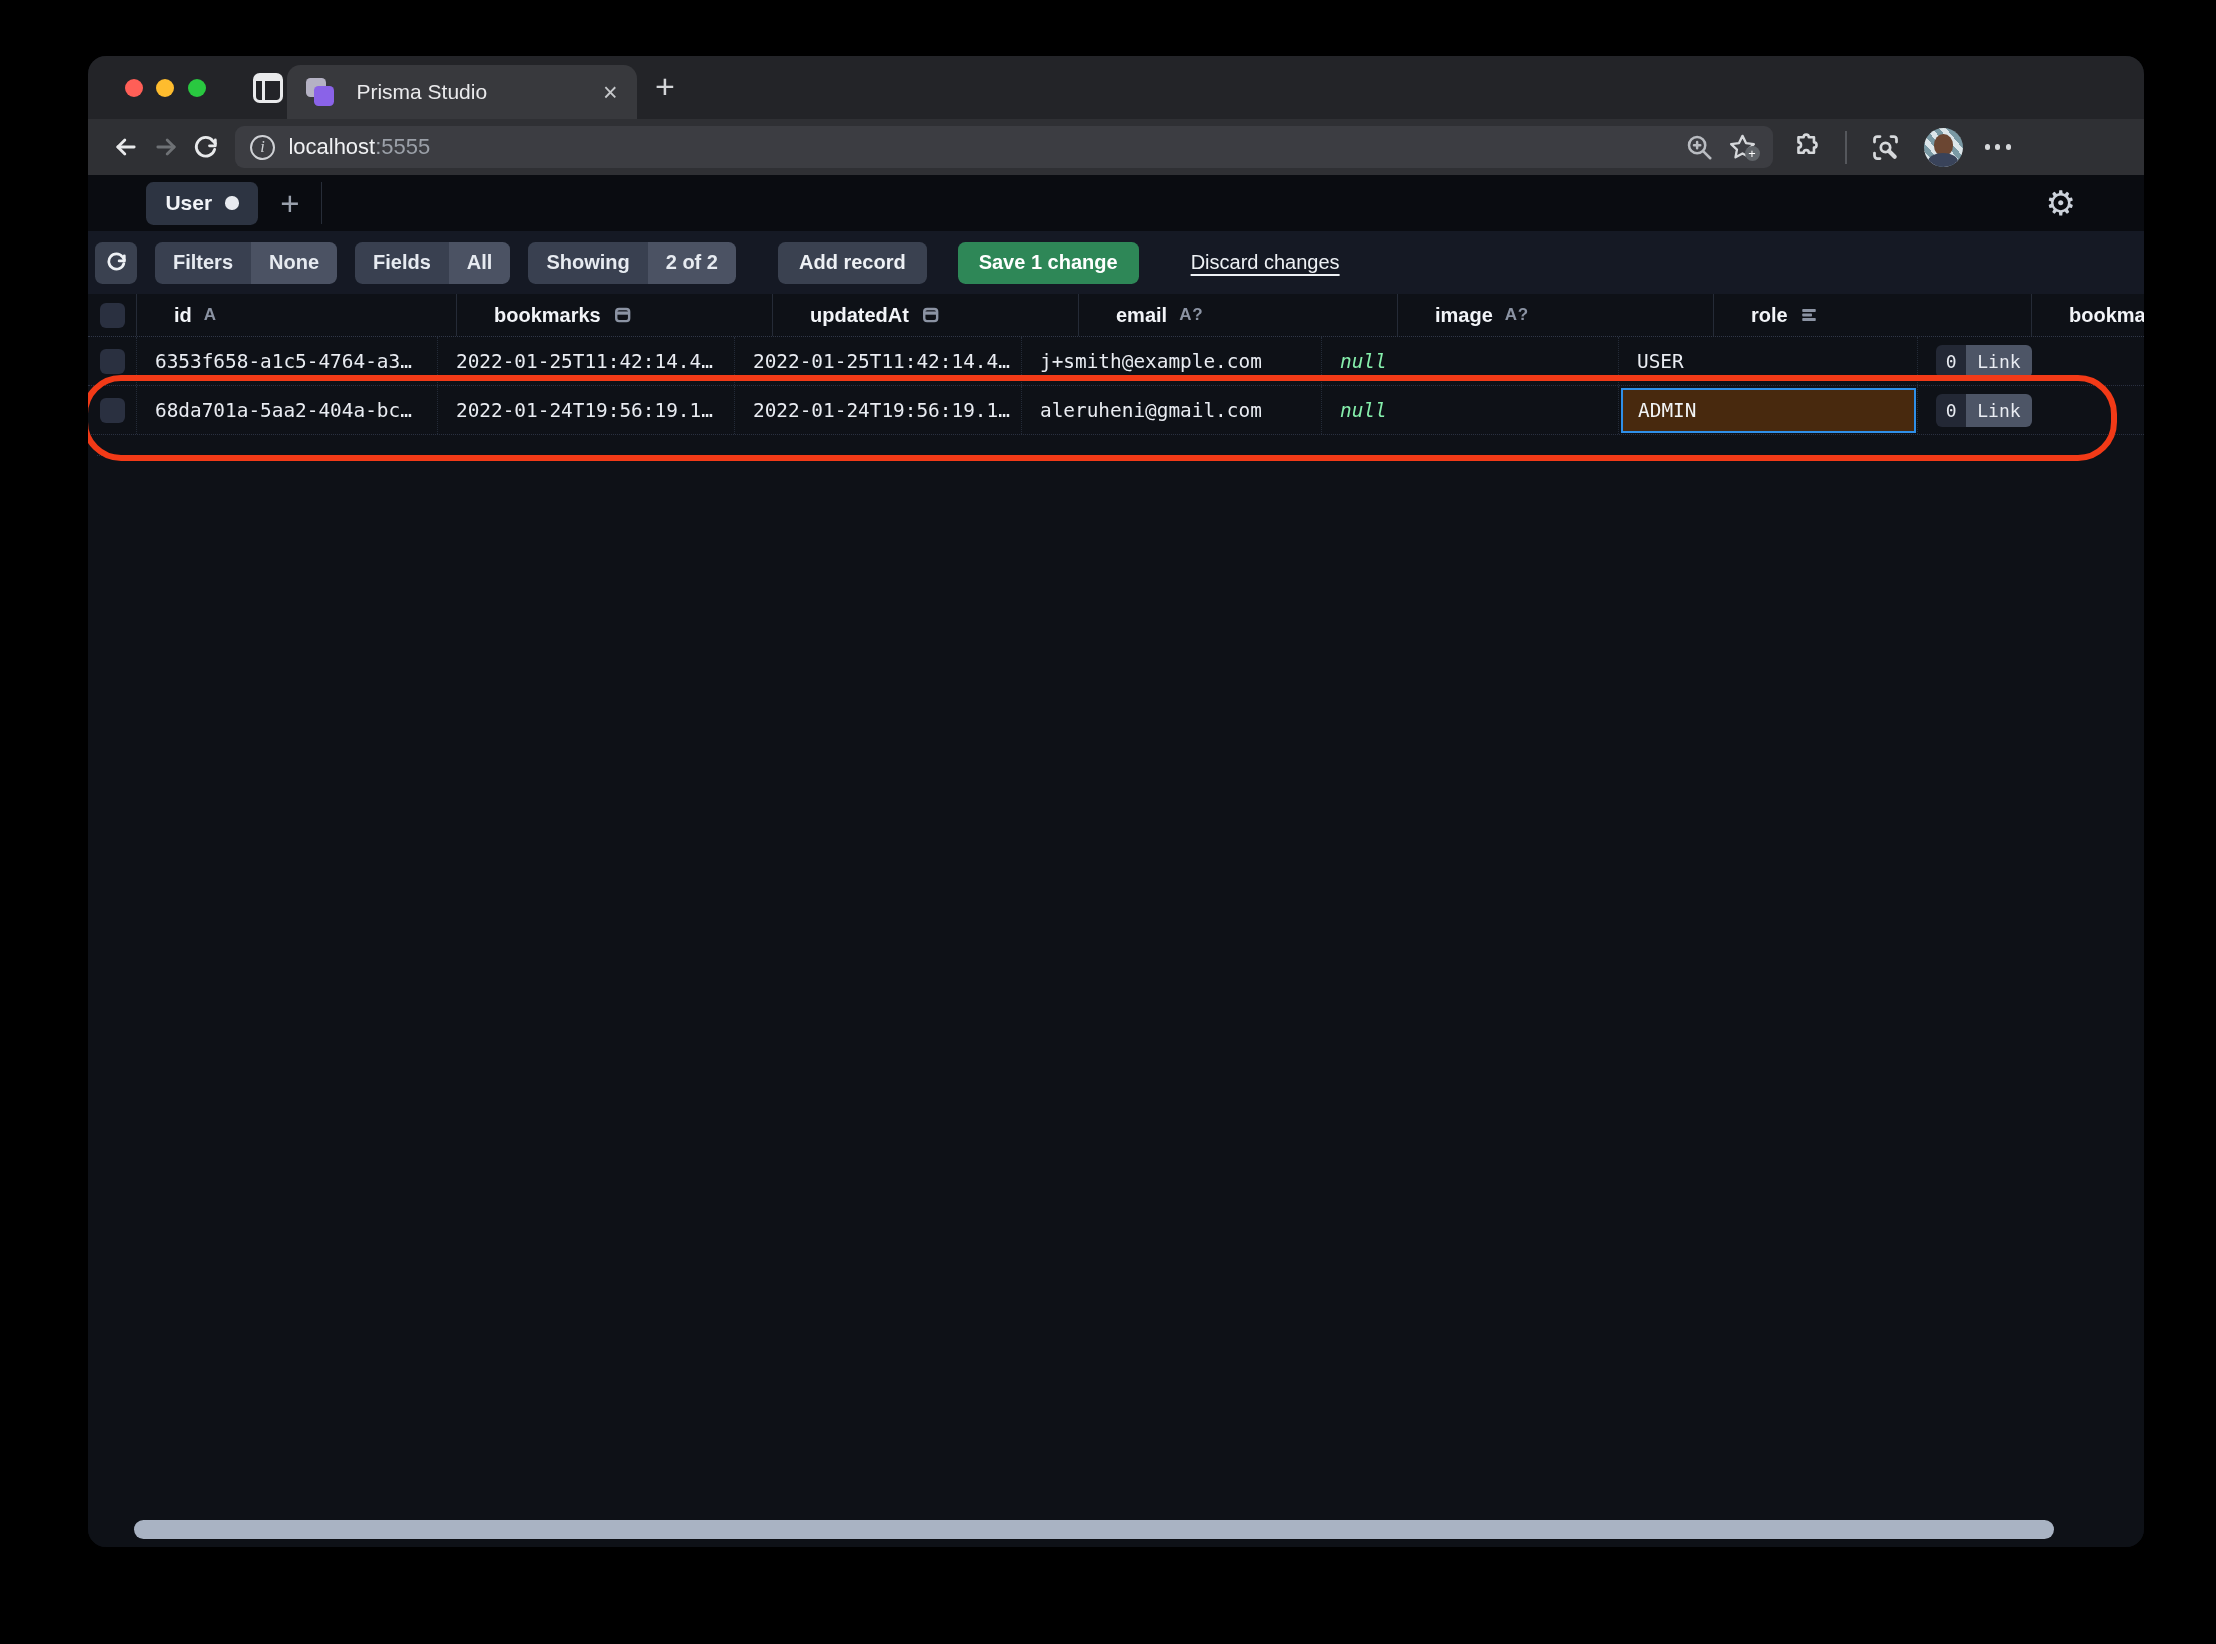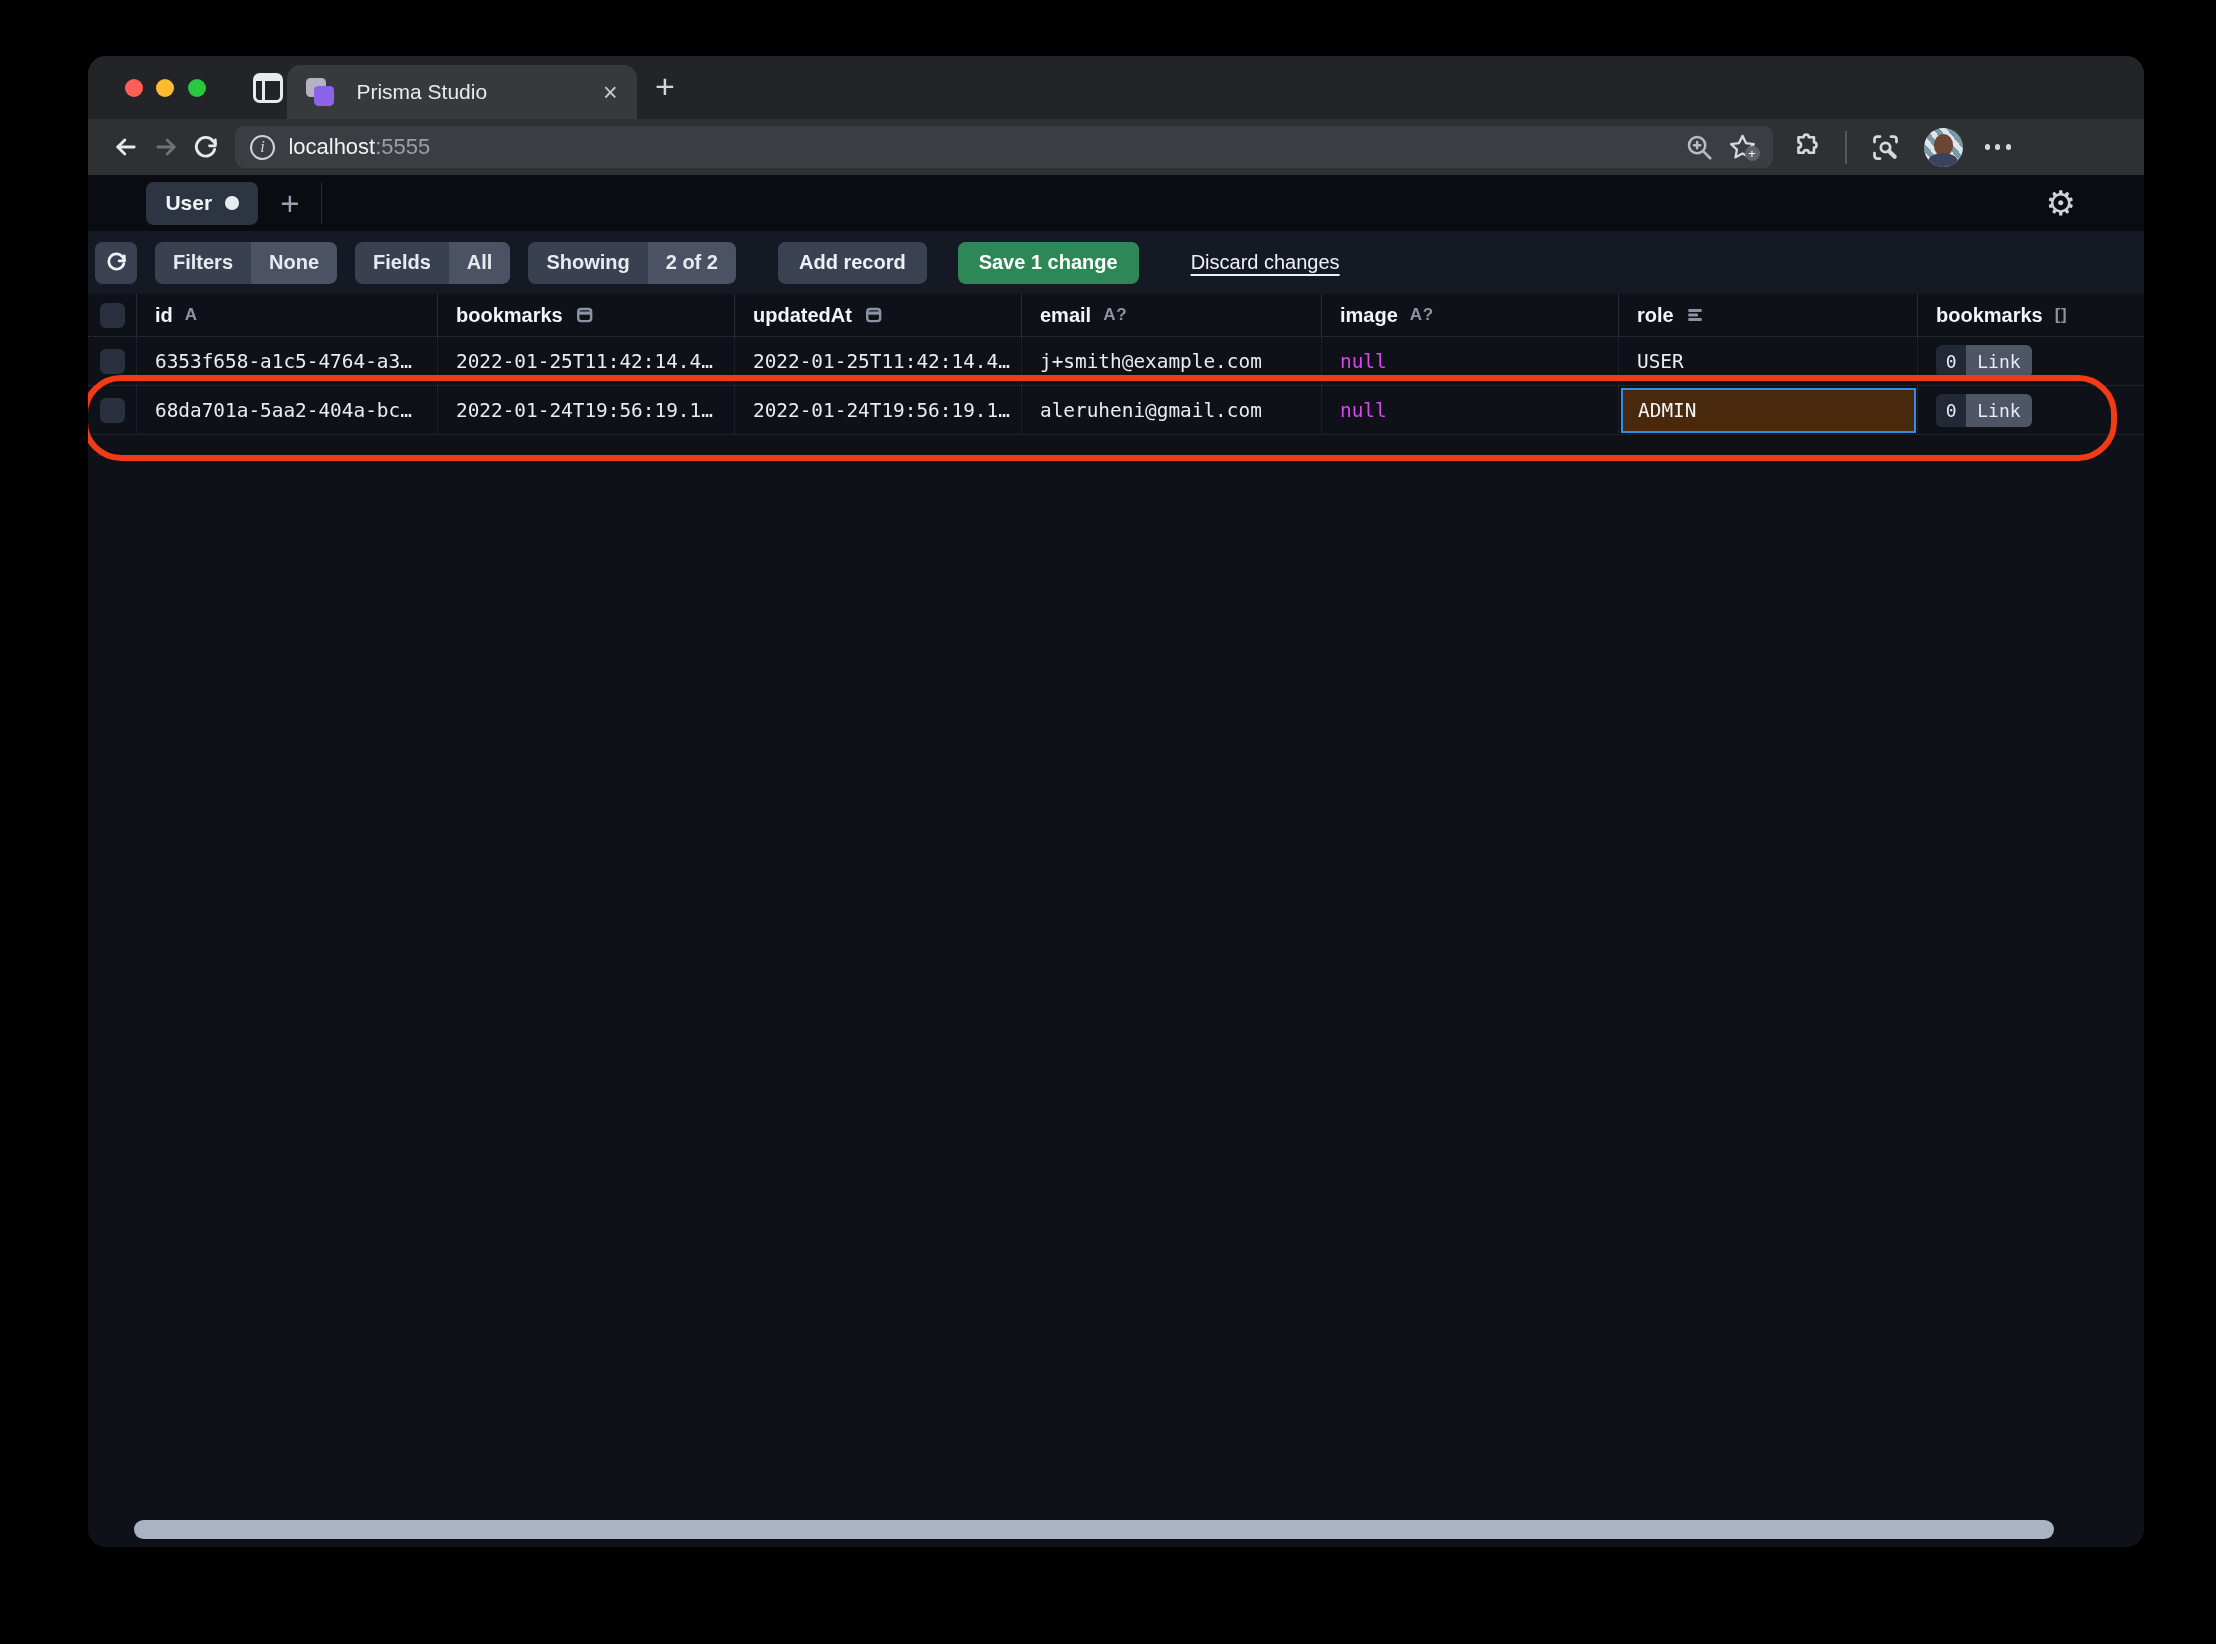--- a/index.html
+++ b/index.html
@@ -67,33 +67,33 @@
   .split .lab { background:#394050; display:flex; align-items:center; padding:0 18px; }
   .split .val { background:#4b5263; display:flex; align-items:center; padding:0 18px; }
   .btn { height:42px; border-radius:7.4px; display:flex; align-items:center; padding:0 21px;
          font-size:20px; font-weight:600; color:#eef1f5; }
   .btn.add { background:#3a4150; margin-left:42px; }
   .btn.save { background:#2e8757; margin-left:31px; color:#fff; }
   .discard { margin-left:52px; color:#eef1f5; font-size:20px; text-decoration:underline; text-underline-offset:4.5px; }
 
   
   .table { flex:1; position:relative; font-family:"DejaVu Sans Mono", monospace; }
-  .thead { height:43px; display:flex; border-bottom:1.5px dotted #303748; }
+  .thead { height:43px; display:flex; border-bottom:1.5px dotted #303748;gap:19px; }
   .th { border-right:1.5px solid #252b37; display:flex; align-items:center; gap:12px; padding-left:18px;
         color:#f2f4f8; font-family:"Liberation Sans", sans-serif; font-size:20px; font-weight:700; }
   .type-badge { color:#8b93a3; font-size:17px; font-weight:700; letter-spacing:0.7px; }
   .trow { height:49px; display:flex; border-bottom:1.5px dotted #2a3040; }
   .td { border-right:1.5px dotted #242b38; display:flex; align-items:center; padding-left:18px;
         color:#e9ecf2; font-size:19.4px; white-space:nowrap; overflow:hidden; }
   .c-check { flex:0 0 49px; justify-content:center; padding-left:0; }
   .c-id { flex:0 0 301px; } .c-created { flex:0 0 297px; } .c-updated { flex:0 0 287px; }
   .c-email { flex:0 0 300px; } .c-image { flex:0 0 297px; } .c-role { flex:0 0 299px; }
   .c-book { flex:1; border-right:none; }
   .checkbox { width:25px; height:25px; border-radius:6px; background:#2a3040; }
-  .null { color:#d946ef; }
+  .null { color:#86efac; font-style:italic; }
   .edit-cell-wrap { padding:1.5px !important;justify-content:flex-end; }
   .edit-cell { flex:1; height:100%; background:#48290e; border:2.2px solid #2f8fe8;
                display:flex; align-items:center; padding-left:15.6px; color:#f2f4f6; font-size:19.4px; }
   .badge { display:inline-flex; height:33px; border-radius:6px; overflow:hidden; font-size:18px; color:#e9ecf2; }
   .badge .num { background:#232835; display:flex; align-items:center; padding:0 9.7px; }
   .badge .lnk { background:#4d5566; display:flex; align-items:center; padding:0 11px; }
   .ghost-dash { position:absolute; left:9px; width:83px; border-top:1.5px dotted #2c3342; }
 
   .annotation { position:absolute; left:-6px; top:319px; width:2035px; height:86px;
                 border:6px solid #f23a17; border-radius:39px; pointer-events:none; z-index:5; }

